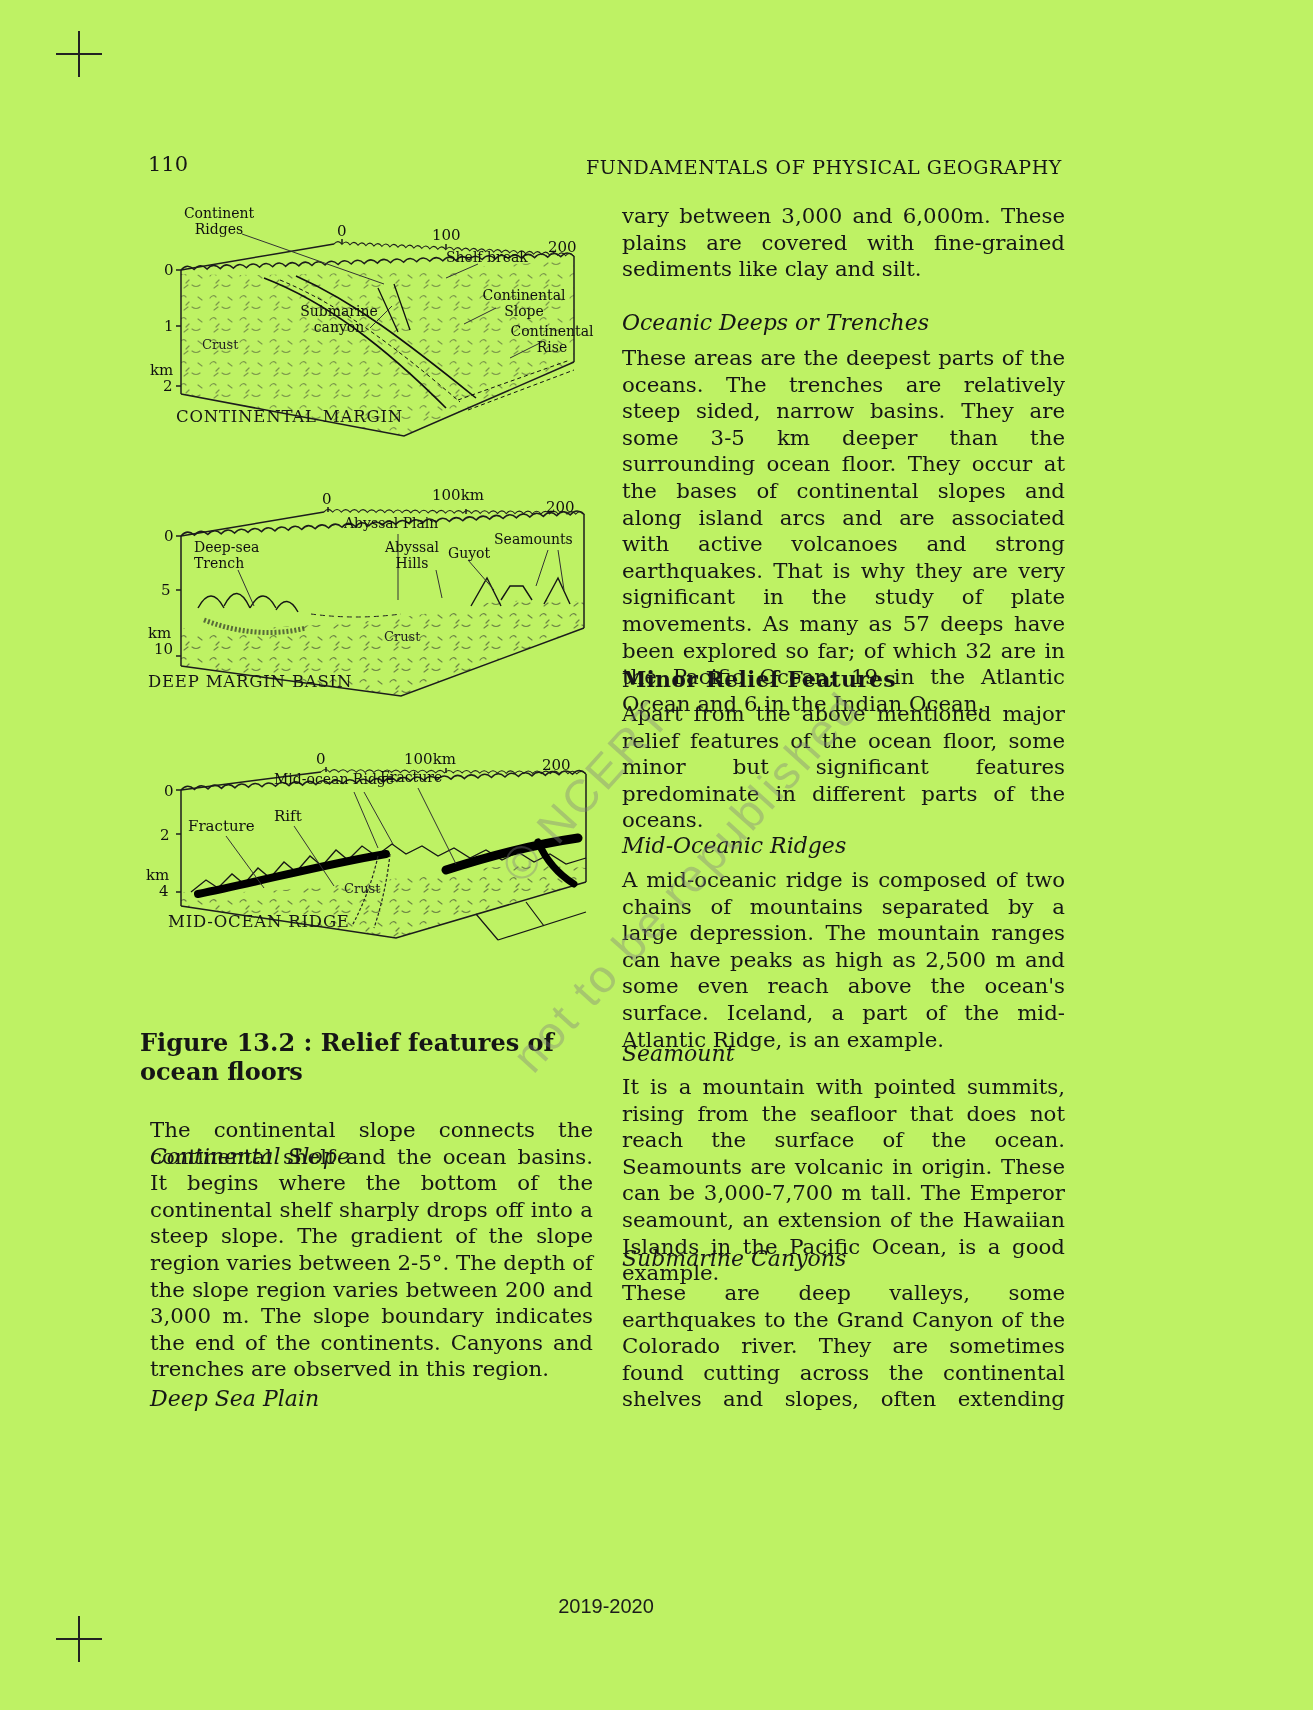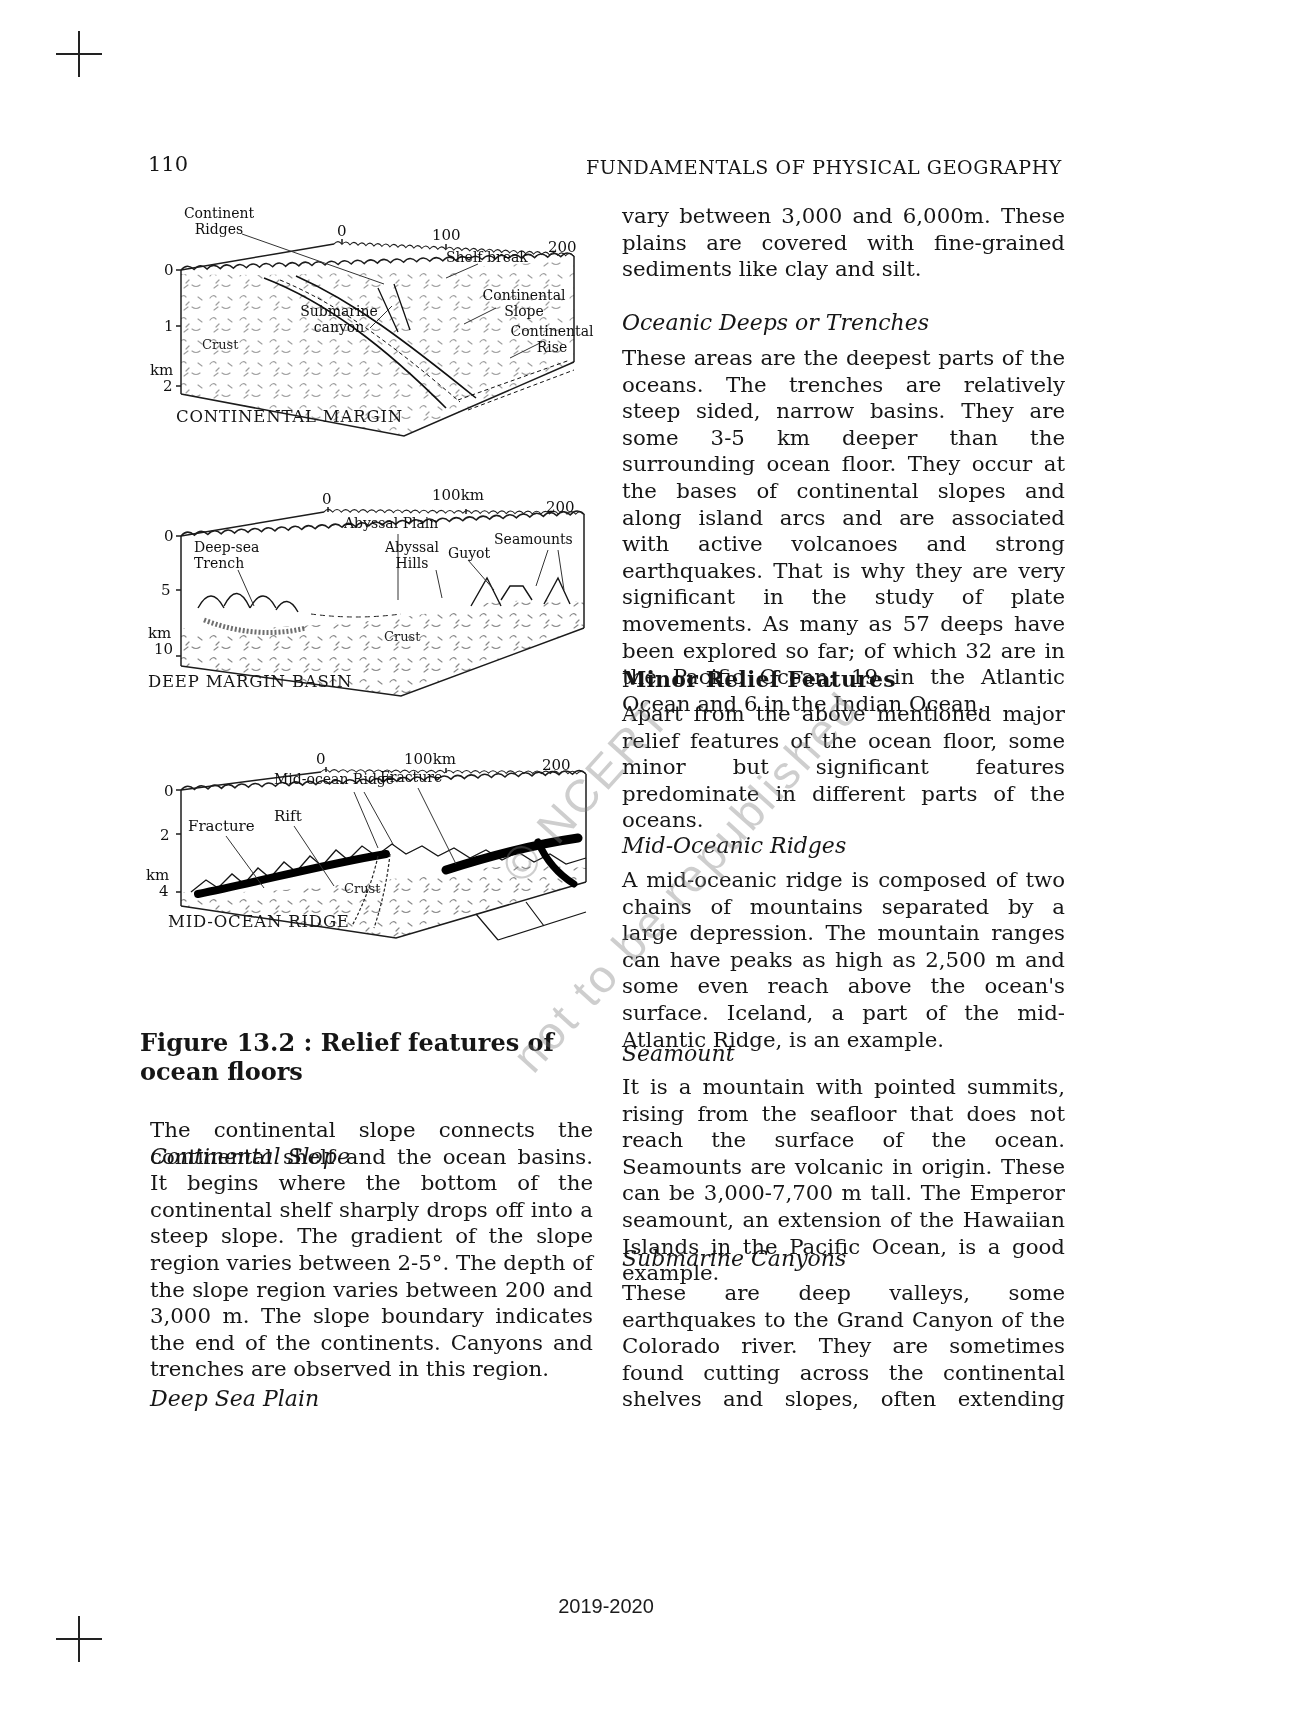--- a/index.html
+++ b/index.html
@@ -1,16 +1,16 @@
 <!DOCTYPE html>
 <html><head>
 <meta charset="utf-8">
 <style>
   html,body{margin:0;padding:0;background:#e9e9e9;}
-  #page{position:relative;width:1313px;height:1710px;background:#ffffff;margin:0 auto;
+  #page{position:relative;width:1313px;height:1710px;background:#bef264;margin:0 auto;
         font-family:"DejaVu Serif",serif;color:#161616;overflow:hidden;}
   
   .crop{position:absolute;width:46px;height:46px;}
   .crop .ch{position:absolute;left:0;top:22px;width:46px;height:2px;background:#222;}
   .crop .cv{position:absolute;left:22px;top:0;width:2px;height:46px;background:#222;}
   
   .pagenum{position:absolute;left:148px;top:152px;font-size:21px;}
   .htitle{position:absolute;right:251px;top:156px;font-size:19px;letter-spacing:.6px;}
   
   .para{position:absolute;width:443px;font-size:21.3px;line-height:26.6px;text-align:justify;}

